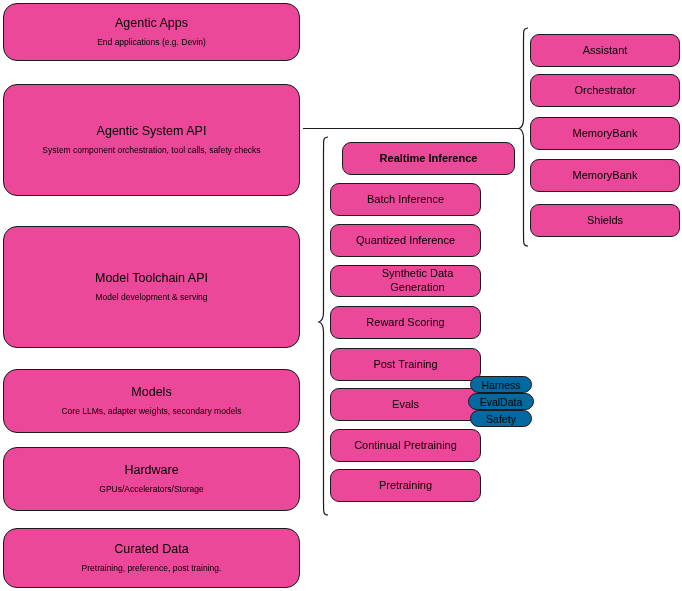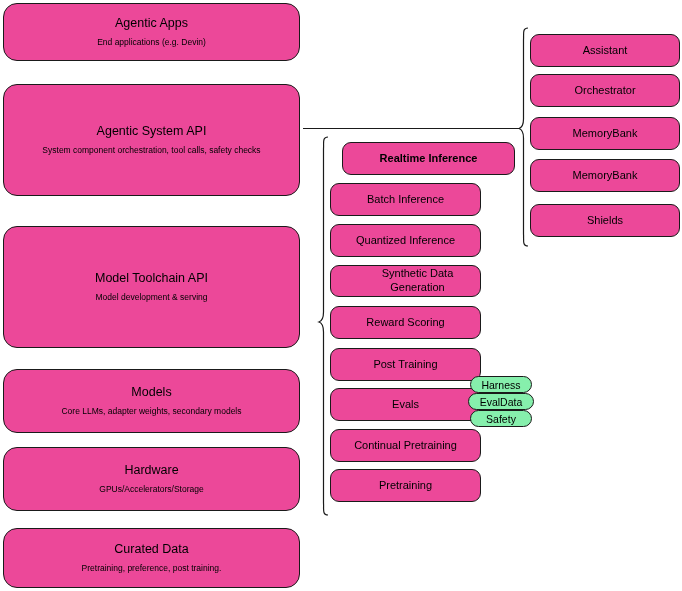--- a/index.html
+++ b/index.html
@@ -56,21 +56,21 @@
   .item {
     border-radius: 9px;
     font-size: 11px;
   }
 
   
   .micro {
     position: absolute;
     box-sizing: border-box;
     border: 1.2px solid #1a1a1a;
-    background: #86efac;
+    background: #0369a1;
     border-radius: 999px;
     display: flex;
     align-items: center;
     justify-content: center;
     font-size: 10.5px;
     color: #000;
     white-space: nowrap;
     text-align: center;
   }
 

